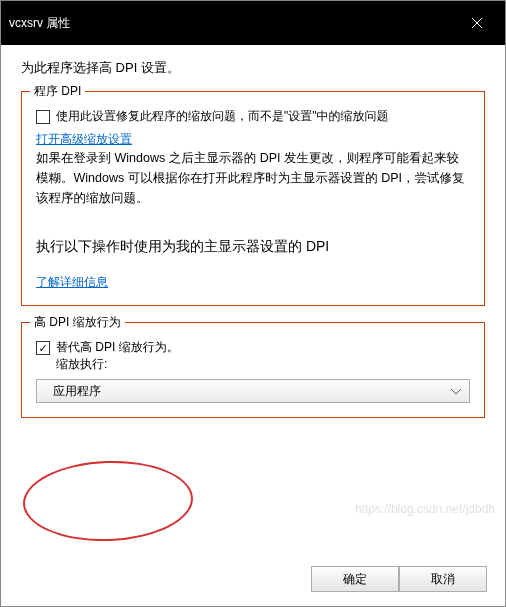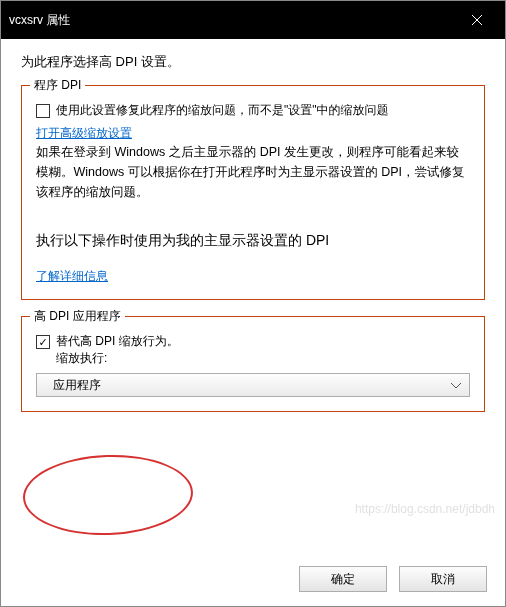--- a/index.html
+++ b/index.html
@@ -15,21 +15,21 @@
       width: 506px;
       height: 607px;
       background: #fff;
       border: 1px solid #888;
       display: flex;
       flex-direction: column;
     }
     .titlebar {
       background: #000;
       color: #fff;
-      height: 38px;
+      height: 44px;
       display: flex;
       align-items: center;
       padding: 0 8px;
       font-size: 12px;
     }
     .titlebar .title { flex: 1; }
     .titlebar .close {
       width: 40px;
       height: 30px;
       display: flex;
@@ -125,21 +125,21 @@
       width: 170px;
       height: 80px;
       left: 22px;
       top: 416px;
       pointer-events: none;
       transform: rotate(-2deg);
     }
     .button-row {
       display: flex;
       justify-content: flex-end;
-      gap: 12px;
+      gap: 0;
       padding: 10px 18px 14px 0;
       background: #fff;
     }
     .btn {
       width: 88px;
       height: 26px;
       border: 1px solid #adadad;
       background: linear-gradient(#fdfdfd,#e4e4e4);
       display: flex;
       align-items: center;
@@ -185,21 +185,21 @@
       <span class="link">打开高级缩放设置</span>
 
       <div class="desc-text">如果在登录到 Windows 之后主显示器的 DPI 发生更改，则程序可能看起来较模糊。Windows 可以根据你在打开此程序时为主显示器设置的 DPI，尝试修复该程序的缩放问题。</div>
 
       <div class="sub-label">执行以下操作时使用为我的主显示器设置的 DPI</div>
 
       <span class="link" style="margin-top:10px">了解详细信息</span>
     </div>
 
     <div class="groupbox">
-      <div class="groupbox-legend">高 DPI 应用程序</div>
+      <div class="groupbox-legend">高 DPI 缩放行为</div>
 
       <div class="checkbox-row">
         <span class="checkbox checked"></span>
         <span>
           <span>替代高 DPI 缩放行为。</span><br>
           <span>缩放执行:</span>
         </span>
       </div>
 
       <div class="combobox enabled">

